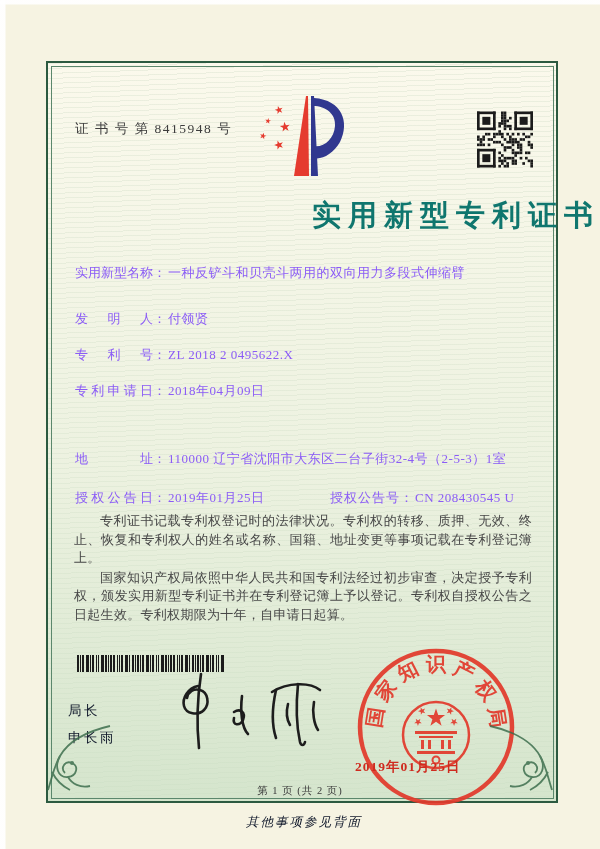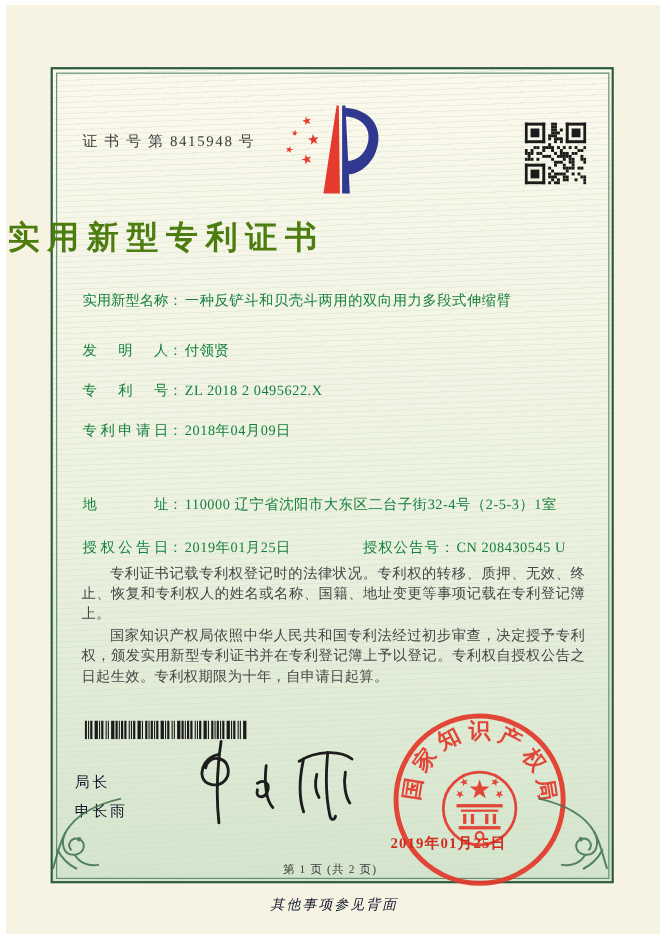--- a/index.html
+++ b/index.html
@@ -21,25 +21,25 @@
       linear-gradient(180deg, rgba(222,236,216,0) 0%, rgba(210,228,202,.35) 55%, rgba(200,222,194,.75) 100%),
       repeating-linear-gradient(178deg, rgba(130,168,132,.13) 0 1px, rgba(130,168,132,0) 1px 5px),
       #fbf9ec;
   }
   .frame-inner{position:absolute;inset:2.5px;border:1px solid #5b876c;pointer-events:none;}
   
   .cert-no{position:absolute;left:75px;top:103px;font-size:13.5px;letter-spacing:1.5px;color:#3d3d3d;margin-top:17px;}
   .logo{position:absolute;left:248px;top:90px;width:104px;height:100px;}
   .qr{position:absolute;left:477px;top:111px;width:56px;height:57px;}
   .title{
-    position:absolute;left:0;top:196px;width:100%;text-align:left;
-    font-size:29px;font-weight:700;letter-spacing:7px;text-indent:7px;color:#4d7c0f;
+    position:absolute;left:0;top:196px;width:100%;text-align:right;
+    font-size:29px;font-weight:700;letter-spacing:7px;text-indent:7px;color:#0f766e;
   }
   
-  .row{position:absolute;left:75px;font-size:13px;color:#15803d;white-space:nowrap;}
+  .row{position:absolute;left:75px;font-size:13px;color:#8b5cf6;white-space:nowrap;}
   .lbl{display:inline-block;width:78px;text-align:justify;text-align-last:justify;}
   .colon{display:inline-block;}
   .val{margin-left:2px;letter-spacing:.5px;}
   .row-addr{white-space:normal;}
   .row-addr .val{display:inline-block;width:374px;vertical-align:top;line-height:18px;}
   .grant-right{position:absolute;left:255px;top:0;}
   .grant-right .lbl2{display:inline-block;letter-spacing:1px;}
   
   .paras{position:absolute;left:74px;top:512px;width:458px;font-size:13px;line-height:18.5px;
          text-align:justify;color:#474747;letter-spacing:.3px;}

